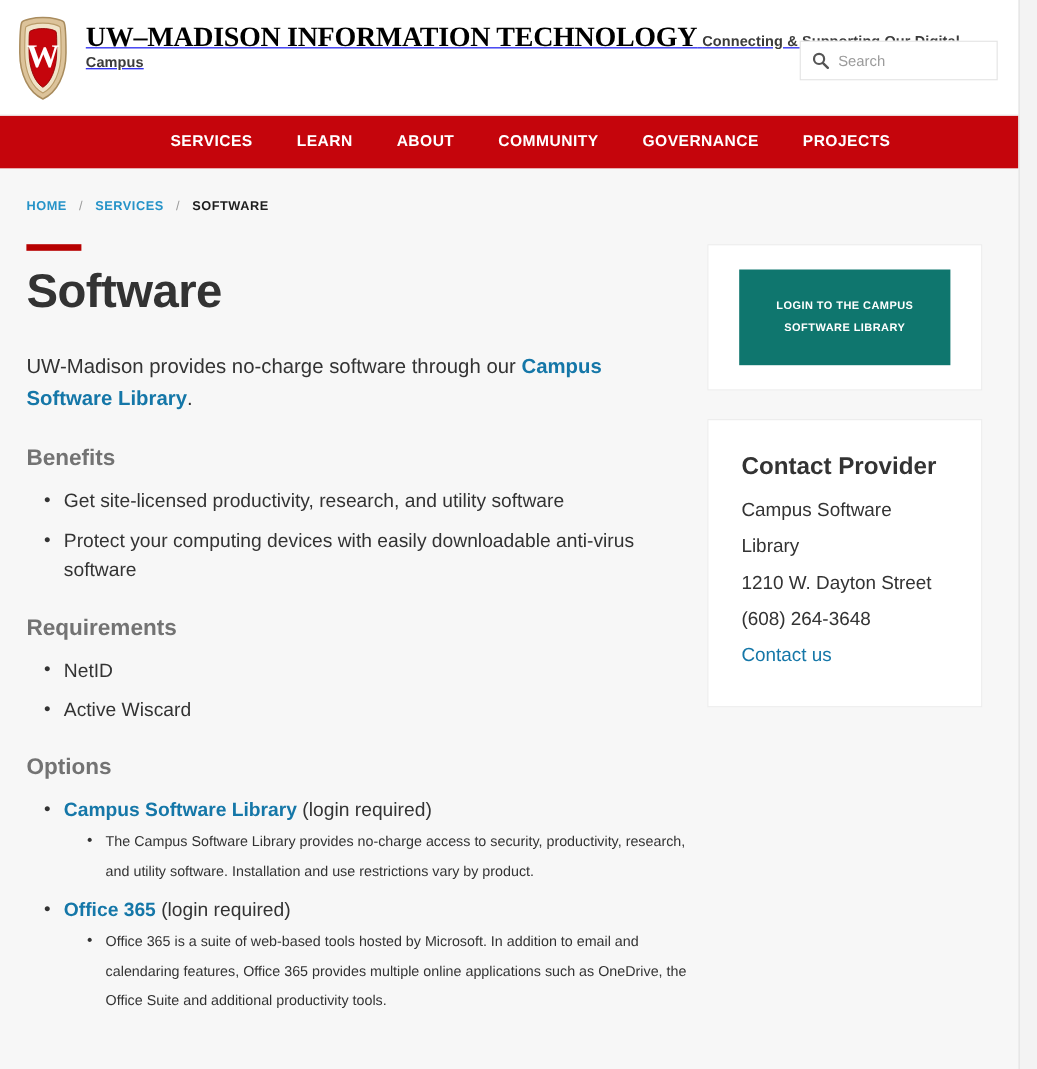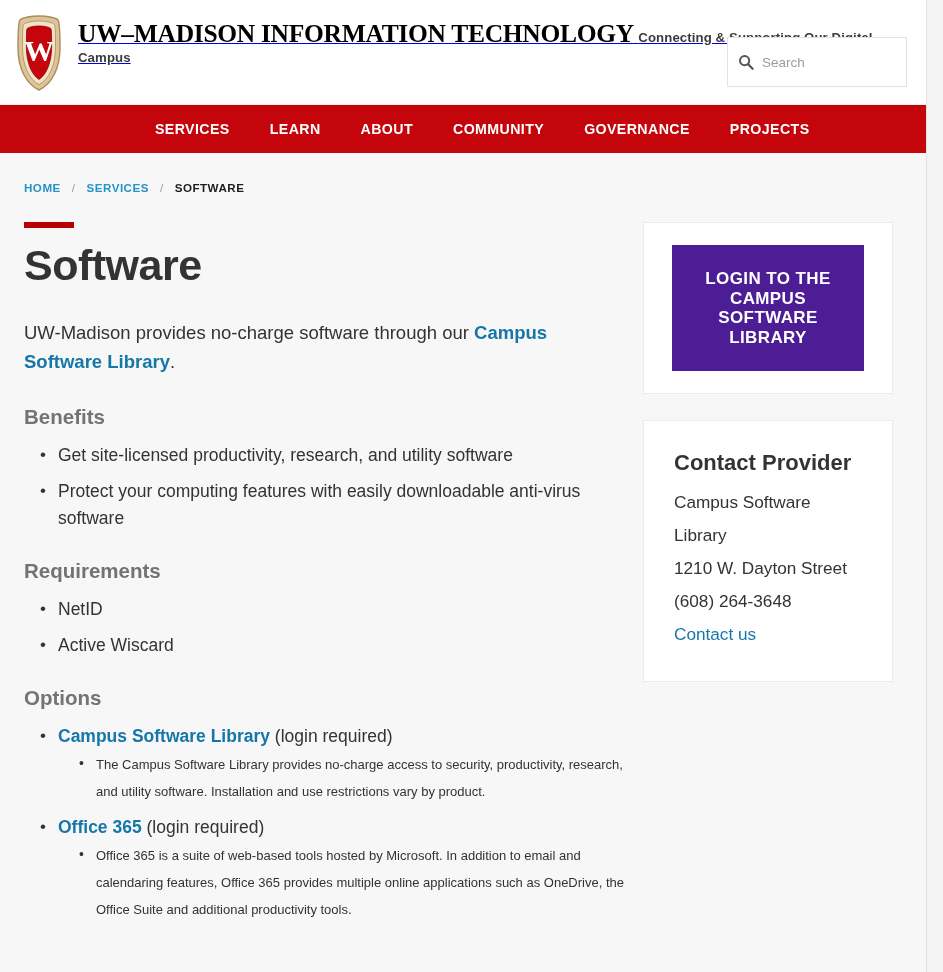--- a/index.html
+++ b/index.html
@@ -61,21 +61,21 @@
     color: #3b3b3b;
     font-weight: bold;
     font-size: 13.2px;
     line-height: 17px;
     margin: 4px 0 0 0;
     letter-spacing: 0.1px;
   }
   .search-wrap {
     position: absolute;
     right: 19px; top: 37px;
-    width: 180px; height: 50px;
+    width: 180px; height: 36px;
     background: #ffffff;
     border: 1px solid #e3e3e3;
     display: flex;
     align-items: center;
     padding: 0 10px;
   }
   .search-icon {
     width: 16px; height: 16px;
     margin-right: 8px;
     flex: 0 0 auto;
@@ -222,24 +222,24 @@
     background: #ffffff;
     border: 1px solid #ececec;
     margin-bottom: 26px;
   }
   .card-login {
     padding: 22px 25px;
     display: flex;
     justify-content: center;
   }
   .login-button {
-    background: #4c1d95;
+    background: #0f766e;
     color: #ffffff;
     font-weight: bold;
-    font-size: 17px;
+    font-size: 10px;
     line-height: 19.5px;
     letter-spacing: 0.4px;
     text-align: center;
     padding: 24px 14px;
     width: 192px;
     border: 0;
     cursor: pointer;
     font-family: "Liberation Sans", sans-serif;
   }
   .card-provider { padding: 28px 30px 30px 30px; }
@@ -322,21 +322,21 @@
       <div class="accent-bar"></div>
       <h1 class="page-title">Software</h1>
 
       <p class="intro">
         <span>UW-Madison provides no-charge software through our </span><a class="body-link" href="#">Campus Software Library</a><span>.</span>
       </p>
 
       <h2 class="section-head">Benefits</h2>
       <ul class="bullets">
         <li>Get site-licensed productivity, research, and utility software</li>
-        <li>Protect your computing features with easily downloadable anti-virus software</li>
+        <li>Protect your computing devices with easily downloadable anti-virus software</li>
       </ul>
 
       <h2 class="section-head">Requirements</h2>
       <ul class="bullets">
         <li>NetID</li>
         <li>Active Wiscard</li>
       </ul>
 
       <h2 class="section-head">Options</h2>
       <ul class="bullets">

